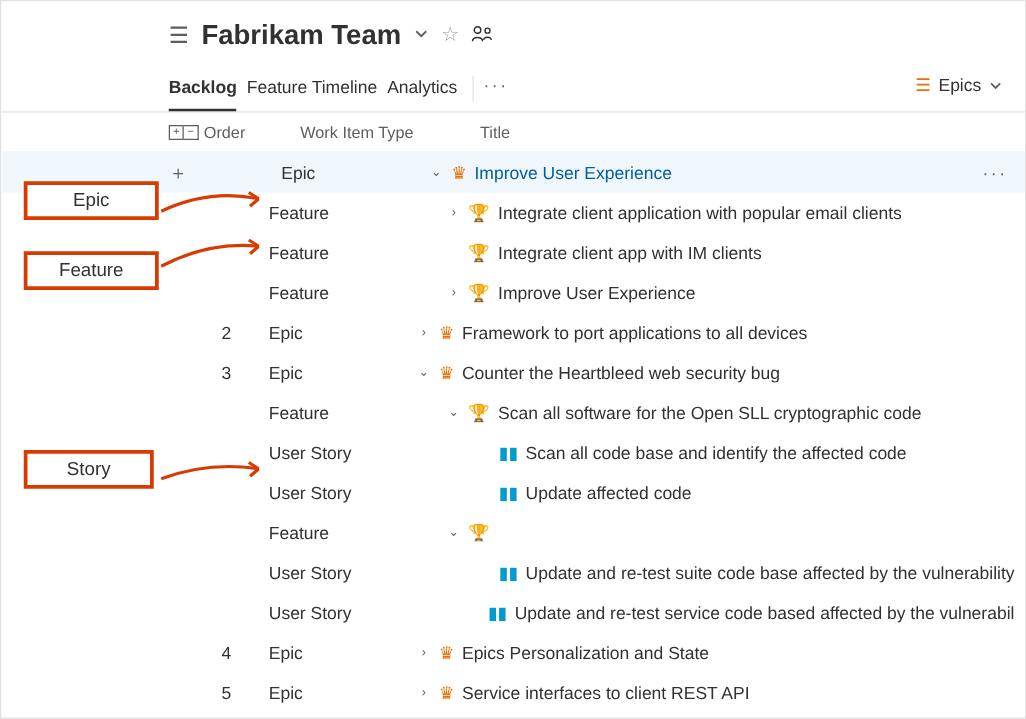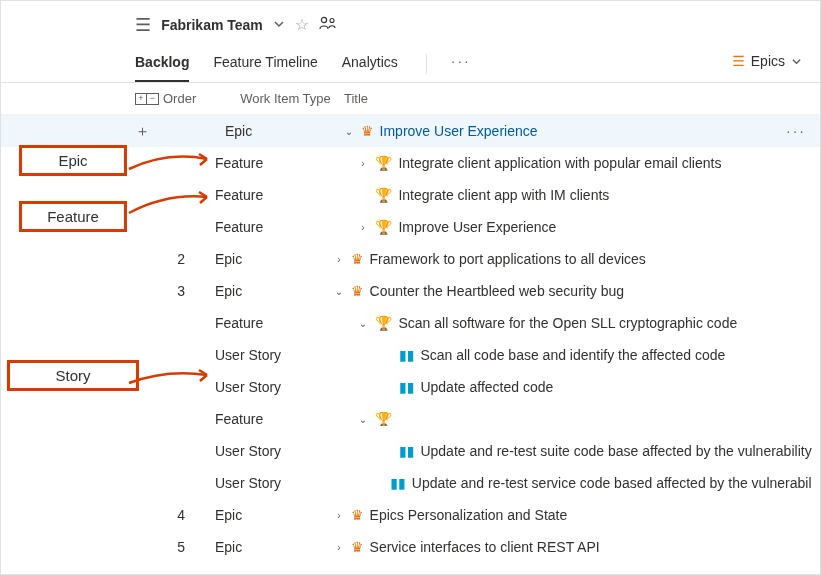--- a/index.html
+++ b/index.html
@@ -20,39 +20,39 @@
     align-items: center;
     gap: 10px;
     padding: 14px 0 8px 134px;
   }
   .team-icon {
     font-size: 18px;
     color: #605e5c;
     line-height: 1;
   }
   .team-name {
-    font-size: 14px;
+    font-size: 22px;
     font-weight: 600;
   }
   .chev-down {
     color: #605e5c;
   }
   .star-icon {
     color: #a19f9d;
     font-size: 16px;
   }
   .people-icon {
     font-size: 14px;
     color: #323130;
   }
   .tabs {
     display: flex;
     align-items: center;
     padding: 4px 0 0 134px;
-    gap: 24px;
+    gap: 8px;
     border-bottom: 1px solid #e1e1e1;
   }
   .tab {
     padding: 8px 0 10px 0;
     color: #323130;
     cursor: pointer;
     border-bottom: 2px solid transparent;
   }
   .tab.active {
     font-weight: 600;
@@ -101,21 +101,21 @@
     border: 1px solid #605e5c;
     display: inline-flex;
     align-items: center;
     justify-content: center;
     font-size: 9px;
     line-height: 9px;
     position: relative;
   }
   .th-order { width: 64px; }
   .th-type  { width: 117px; text-align: center; }
-  .th-title { flex: 1; }
+  .th-title { flex: 1; margin-left: 40px; }
   .row {
     display: flex;
     align-items: center;
     padding: 0 8px 0 134px;
     height: 32px;
     position: relative;
   }
   .row.highlight { background: #eff6fc; }
   .col-order {
     width: 80px;
@@ -162,21 +162,21 @@
     position: absolute;
     border: 3px solid #d83b01;
     background: #fff;
     color: #323130;
     font-size: 15px;
     text-align: center;
     padding: 4px 0;
   }
   .callout.epic    { left: 18px; top: 144px; width: 108px; }
   .callout.feature { left: 18px; top: 200px; width: 108px; }
-  .callout.story   { left: 6px; top: 359px; width: 132px; }
+  .callout.story   { left: 18px; top: 359px; width: 104px; }
   .arrow {
     position: absolute;
     pointer-events: none;
   }
   .plus-add {
     color: #605e5c;
     font-size: 15px;
     width: 60px;
     padding-right: 0;
     text-align: left;

